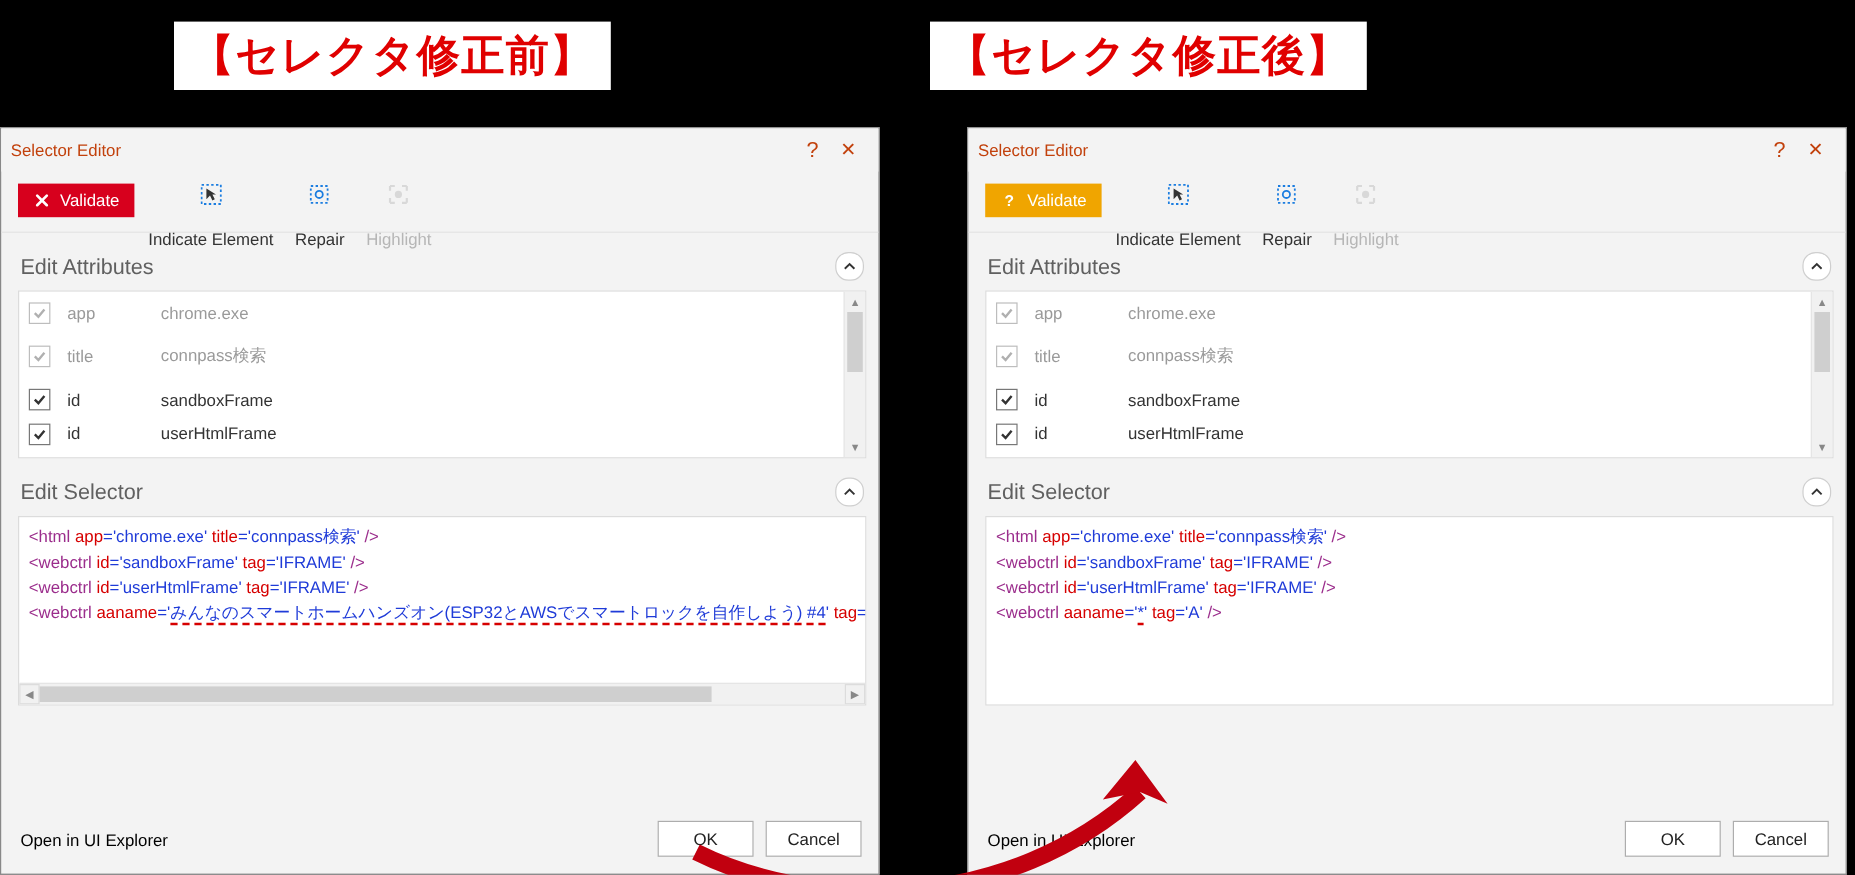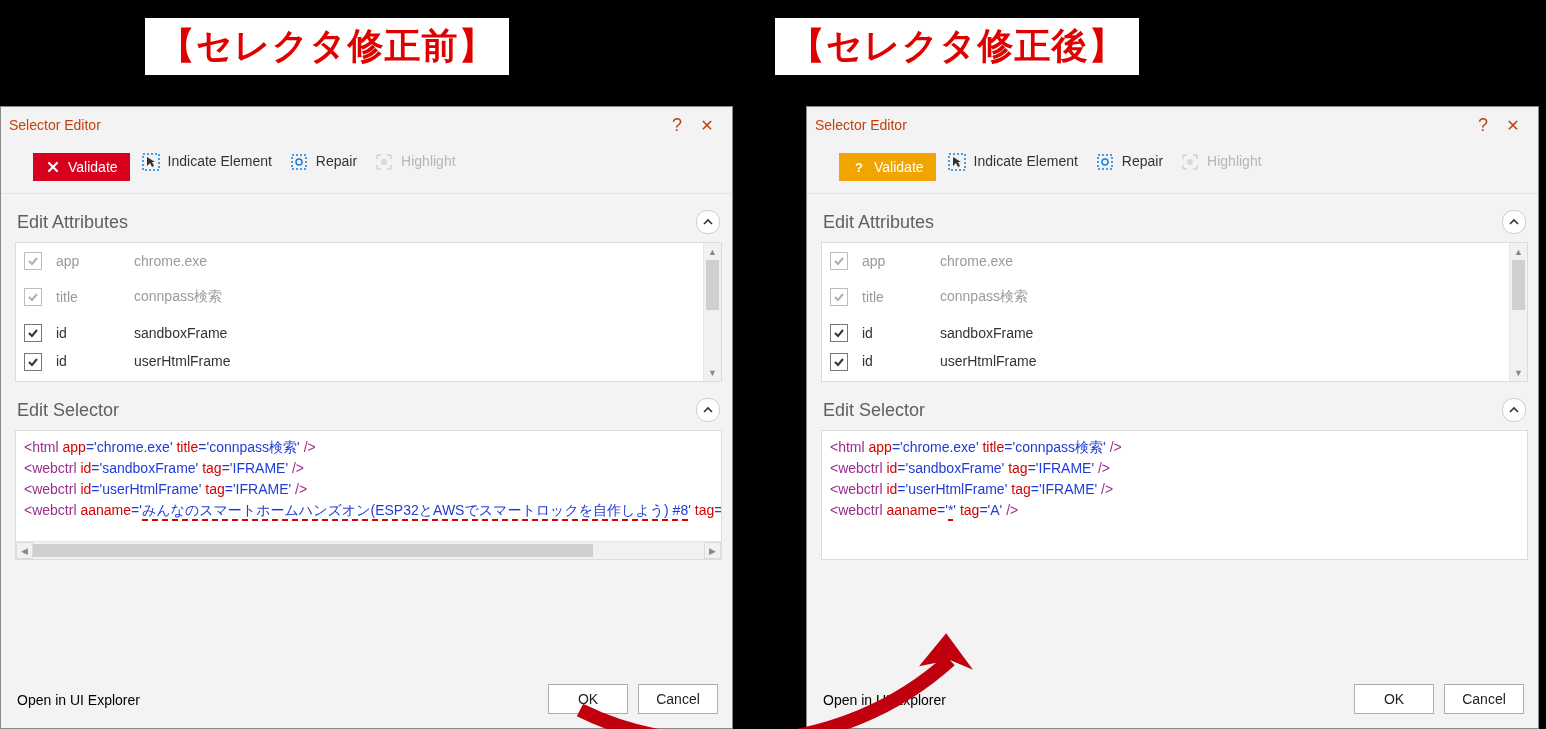--- a/index.html
+++ b/index.html
@@ -7,47 +7,47 @@
 .hdr-label{position:absolute;top:18px;background:#fff;color:#e00000;font-size:36px;font-weight:700;padding:4px 14px;font-family:"Meiryo","MS PGothic",sans-serif;letter-spacing:1px;}
 .hdr-left{left:145px;}
 .hdr-right{left:775px;}
 .dlg{position:absolute;top:106px;width:733px;height:623px;background:#f3f3f3;border:1px solid #888;box-sizing:border-box;}
 .dlg-left{left:0;}
 .dlg-right{left:806px;}
 .titlebar{display:flex;align-items:center;height:36px;padding:0 10px 0 8px;background:#f3f3f3;color:#c2410c;font-size:14px;}
 .titlebar .title{flex:1;}
 .titlebar .help{width:30px;text-align:center;font-size:18px;cursor:pointer;}
 .titlebar .close{width:30px;text-align:center;font-size:16px;cursor:pointer;font-weight:400;}
-.toolbar{display:flex;align-items:center;gap:6px;padding:10px 14px 12px 32px;border-bottom:1px solid #e3e3e3;}
+.toolbar{display:flex;align-items:center;gap:6px;padding:10px 14px 12px 14px;border-bottom:1px solid #e3e3e3;}
 .btn-validate{display:inline-flex;align-items:center;gap:7px;height:28px;padding:0 12px;color:#fff;font-size:14px;cursor:pointer;border:none;}
 .btn-validate.red{background:#d7001d;}
 .btn-validate.amber{background:#f0a500;}
 .btn-validate .iconbox{display:inline-flex;align-items:center;justify-content:center;width:16px;height:16px;font-weight:700;font-size:13px;}
 .btn-validate.red .iconbox svg{stroke:#fff;}
-.tool-item{display:inline-flex;align-items:flex-start;gap:8px;height:28px;padding:0 6px;color:#333;font-size:14px;cursor:pointer;}
+.tool-item{display:inline-flex;align-items:center;gap:20px;height:28px;padding:0 6px;color:#333;font-size:14px;cursor:pointer;flex-direction:column;}
 .tool-item.disabled{color:#b6b6b6;cursor:default;}
 .tool-icon{display:inline-flex;align-items:center;justify-content:center;width:18px;height:18px;position:relative;}
 .section{margin:12px 10px 0 14px;}
 .section-hdr{display:flex;align-items:center;color:#606060;font-size:18px;padding:4px 2px 8px 2px;}
 .section-hdr .lbl{flex:1;}
 .chev-btn{width:22px;height:22px;border:1px solid #cfcfcf;border-radius:11px;background:#fff;display:flex;align-items:center;justify-content:center;cursor:pointer;font-size:10px;color:#333;}
 .attr-box{border:1px solid #dcdcdc;background:#fff;height:138px;position:relative;overflow:hidden;}
 .attr-row{display:flex;align-items:center;height:36px;padding:0 8px;color:#9a9a9a;}
 .attr-row.enabled{color:#333;}
 .attr-row.partial{height:28px;align-items:flex-start;padding-top:2px;}
 .attr-row .chk{width:16px;height:16px;border:1px solid #bdbdbd;background:#fff;display:flex;align-items:center;justify-content:center;margin-right:14px;cursor:pointer;}
 .attr-row.enabled .chk{border-color:#777;}
 .attr-row .chk svg{display:block;}
 .attr-row .aname{width:78px;}
 .attr-row .aval{flex:1;}
 .attr-scroll{position:absolute;right:0;top:0;bottom:0;width:17px;background:#f1f1f1;border-left:1px solid #e5e5e5;}
 .attr-scroll .up,.attr-scroll .down{height:17px;display:flex;align-items:center;justify-content:center;color:#888;font-size:9px;cursor:pointer;}
 .attr-scroll .thumb{position:absolute;left:2px;right:2px;top:17px;height:50px;background:#cfcfcf;cursor:pointer;}
 .attr-scroll .down{position:absolute;bottom:0;left:0;right:0;}
-.sel-box{border:1px solid #dcdcdc;background:#fff;height:130px;position:relative;padding:6px 8px;box-sizing:border-box;overflow:hidden;}
+.sel-box{border:1px solid #dcdcdc;background:#fff;height:158px;position:relative;padding:6px 8px;box-sizing:border-box;overflow:hidden;}
 .sel-box.with-hscroll{padding-bottom:22px;}
 .codeline{font-family:"Segoe UI",Arial,sans-serif;font-size:14px;line-height:21px;white-space:nowrap;}
 .t-tag{color:#9b2d8c;}
 .t-attr{color:#d60000;}
 .t-val{color:#1f3bd8;}
 .t-punc{color:#1f3bd8;}
 .underline-dash{border-bottom:2px dashed #d60000;padding-bottom:1px;}
 .hscroll{position:absolute;left:0;right:0;bottom:0;height:17px;background:#f1f1f1;border-top:1px solid #e5e5e5;display:flex;align-items:center;}
 .hscroll .ar{width:17px;height:17px;display:flex;align-items:center;justify-content:center;color:#888;font-size:9px;cursor:pointer;border:1px solid #dcdcdc;box-sizing:border-box;}
 .hscroll .track{flex:1;position:relative;height:17px;}
@@ -169,21 +169,21 @@
         <span class="chev-btn">
           <svg width="10" height="8" viewBox="0 0 10 8">
               <path d="M1 6 L5 2 L9 6" fill="none" stroke="#333" stroke-width="1.6"></path>
             </svg>
         </span>
       </div>
       <div class="sel-box with-hscroll" id="selbox-before">
           <div class="codeline"><span class="t-tag">&lt;html</span> <span class="t-attr">app</span><span class="t-punc">=</span><span class="t-punc">'</span><span class="t-val">chrome.exe</span><span class="t-punc">'</span> <span class="t-attr">title</span><span class="t-punc">=</span><span class="t-punc">'</span><span class="t-val">connpass検索</span><span class="t-punc">'</span> <span class="t-tag">/&gt;</span></div>
           <div class="codeline"><span class="t-tag">&lt;webctrl</span> <span class="t-attr">id</span><span class="t-punc">=</span><span class="t-punc">'</span><span class="t-val">sandboxFrame</span><span class="t-punc">'</span> <span class="t-attr">tag</span><span class="t-punc">=</span><span class="t-punc">'</span><span class="t-val">IFRAME</span><span class="t-punc">'</span> <span class="t-tag">/&gt;</span></div>
           <div class="codeline"><span class="t-tag">&lt;webctrl</span> <span class="t-attr">id</span><span class="t-punc">=</span><span class="t-punc">'</span><span class="t-val">userHtmlFrame</span><span class="t-punc">'</span> <span class="t-attr">tag</span><span class="t-punc">=</span><span class="t-punc">'</span><span class="t-val">IFRAME</span><span class="t-punc">'</span> <span class="t-tag">/&gt;</span></div>
-          <div class="codeline"><span class="t-tag">&lt;webctrl</span> <span class="t-attr">aaname</span><span class="t-punc">=</span><span class="t-punc">'</span><span class="underline-dash"><span class="t-val">みんなのスマートホームハンズオン(ESP32とAWSでスマートロックを自作しよう) #8</span></span><span class="t-punc">'</span> <span class="t-attr">tag</span><span class="t-punc">=</span></div>
+          <div class="codeline"><span class="t-tag">&lt;webctrl</span> <span class="t-attr">aaname</span><span class="t-punc">=</span><span class="t-punc">'</span><span class="underline-dash"><span class="t-val">みんなのスマートホームハンズオン(ESP32とAWSでスマートロックを自作しよう) #4</span></span><span class="t-punc">'</span> <span class="t-attr">tag</span><span class="t-punc">=</span></div>
         <div class="hscroll">
           <div class="ar">◀</div>
           <div class="track">
               <div class="thumb"></div>
             </div>
           <div class="ar">▶</div>
         </div>
       </div>
     </div>
 

